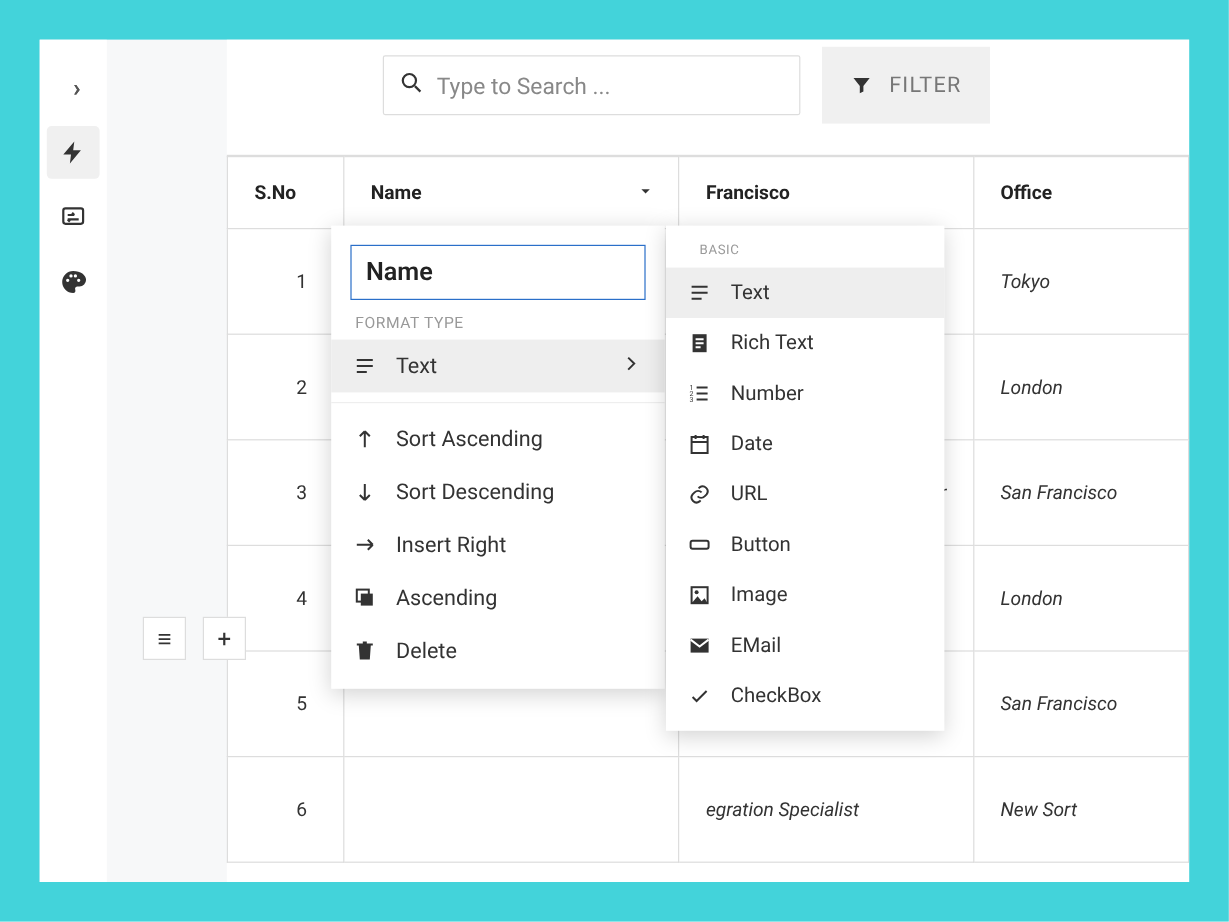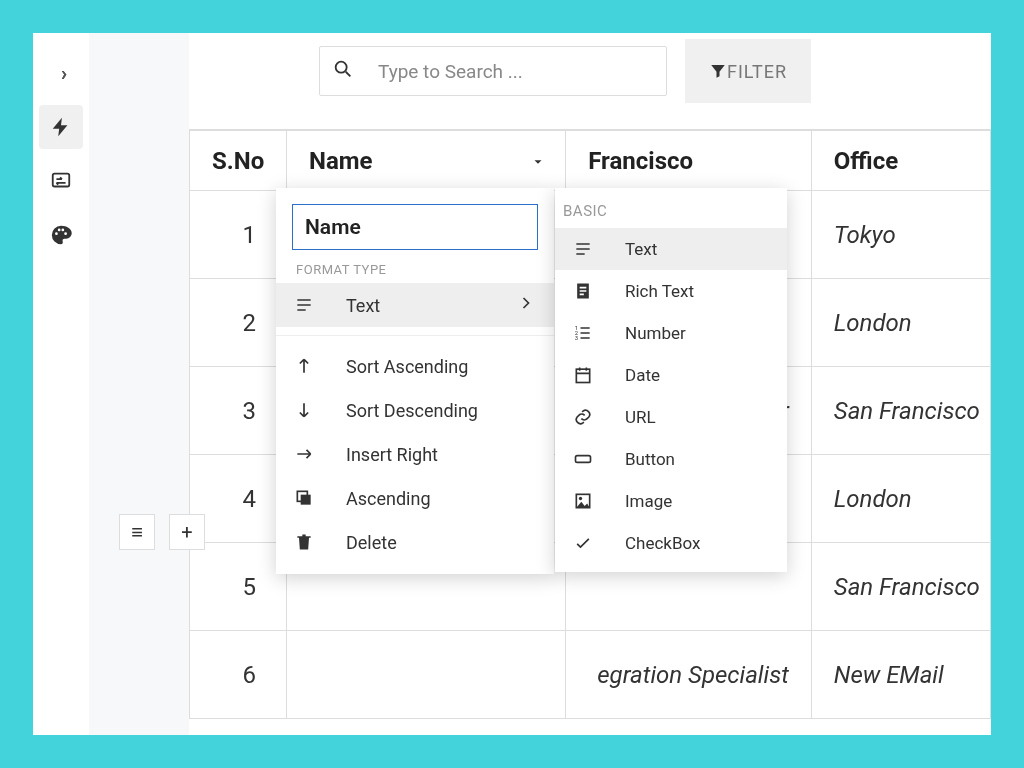--- a/index.html
+++ b/index.html
@@ -5,53 +5,53 @@
   * { box-sizing: border-box; margin: 0; padding: 0; font-family: -apple-system, BlinkMacSystemFont, "Segoe UI", Roboto, Helvetica, Arial, sans-serif; }
   body { background: #43d3da; width: 1024px; height: 768px; overflow: hidden; padding: 33px; }
   .app { background: #f7f8f9; width: 100%; height: 100%; display: flex; overflow: hidden; }
   .sidebar { width: 56px; background: #fff; display: flex; flex-direction: column; align-items: center; padding-top: 18px; gap: 10px; }
   .side-btn { width: 44px; height: 44px; display: flex; align-items: center; justify-content: center; border-radius: 4px; color: #555; cursor: pointer; }
   .side-btn.active { background: #f0f0f0; color: #f5a623; }
   .side-btn svg { width: 22px; height: 22px; }
   .double-chevron { font-size: 20px; font-weight: 600; letter-spacing: -6px; color: #555; }
   .main { flex: 1; background: #fff; position: relative; display: flex; flex-direction: column; margin-left: 100px; }
   .toolbar { height: 76px; display: flex; align-items: center; padding: 0 22px 0 130px; gap: 18px; }
-  .search-box { width: 348px; height: 50px; border: 1px solid #ddd; border-radius: 2px; display: flex; align-items: center; padding: 0 12px; gap: 24px; }
+  .search-box { width: 348px; height: 50px; border: 1px solid #ddd; border-radius: 2px; display: flex; align-items: center; padding: 0 12px; gap: 10px; }
   .search-box input { border: none; outline: none; font-size: 19px; color: #333; flex:1; background: transparent; }
   .search-box input::placeholder { color: #888; }
-  .filter-btn { height: 64px; background: #f0f0f0; border: none; display: flex; align-items: center; padding: 0 24px; color: #777; font-size: 18px; letter-spacing: 1px; cursor: pointer; }
+  .filter-btn { height: 64px; background: #f0f0f0; border: none; display: flex; align-items: center; gap: 14px; padding: 0 24px; color: #777; font-size: 18px; letter-spacing: 1px; cursor: pointer; }
   .filter-btn svg { width: 18px; height: 18px; }
   .table-border-top { height: 1px; background: #ddd; margin-top: 20px; }
   .table-wrapper { position: relative; }
   table { width: 100%; border-collapse: collapse; table-layout: fixed;}
-  th, td { border: 1px solid #ddd; padding: 0 22px; font-size: 24px; color: #222; }
+  th, td { border: 1px solid #ddd; padding: 0 22px; font-size: 16px; color: #222; }
   th { height: 60px; text-align: left; font-weight: 700; }
   td { height: 88px; font-weight: 400; color:#333;}
   col.sno { width: 92px; }
   col.name { width: 265px; }
   col.position { width: 233px; }
   col.office { width: 170px; }
   td.sno-cell { text-align: right; padding-right: 30px; }
   th.name-th { position: relative; }
   .col-caret { position: absolute; right: 20px; top: 50%; transform: translateY(-50%); }
   .float-actions { position: absolute; left: -70px; top: 384px; display: flex; gap: 14px; z-index:3; }
   .float-btn { width: 36px; height: 36px; background: #fff; border: 1px solid #ddd; display:flex; align-items:center; justify-content:center; font-size:20px; color:#333; cursor:pointer; }
   
   .col-menu { position: absolute; left: 87px; top: 58px; width: 278px; background: #fff; box-shadow: 0 4px 18px rgba(0,0,0,0.18); z-index: 5; padding-bottom: 10px; }
   .col-menu .name-input-wrap { padding: 16px 16px 12px; }
   .col-menu input.name-input { width: 100%; height: 46px; border: 1px solid #2a6fc9; padding: 0 12px; font-size: 21px; font-weight: 600; color:#222; outline:none; }
   .col-menu .section-label { font-size: 13px; color: #999; letter-spacing: 0.5px; padding: 0 20px 6px; }
-  .menu-item { height: 44px; display:flex; align-items:center; gap: 32px; padding: 0 18px; font-size: 18px; color:#333; cursor:pointer; position:relative; }
+  .menu-item { height: 44px; display:flex; align-items:center; gap: 16px; padding: 0 18px; font-size: 18px; color:#333; cursor:pointer; position:relative; }
   .menu-item.selected { background: #eee; }
   .menu-item .chevron-right { margin-left:auto; }
   .menu-item svg, .menu-item .mi-icon { width: 20px; height: 20px; flex-shrink:0; }
   .divider { height: 1px; background: #eee; margin: 8px 0; }
   
   .sub-menu { position: absolute; left: 366px; top: 58px; width: 232px; background: #fff; box-shadow: 0 4px 18px rgba(0,0,0,0.18); z-index: 6; padding-bottom: 8px; }
-  .sub-menu .section-label { font-size: 15px; color: #999; padding: 14px 8px 8px; letter-spacing: 0.5px; }
+  .sub-menu .section-label { font-size: 11px; color: #999; padding: 14px 28px 8px; letter-spacing: 0.5px; }
   .sub-menu .menu-item { height: 42px; font-size: 17px; }
   .icon-stroke { stroke:#333; stroke-width:2; fill:none; }
   .icon-fill { fill:#333; }
   .search-icon svg { width: 22px; height:22px;}
   td.trunc { white-space: nowrap; overflow: hidden; font-style: italic; }
 </style>
 </head>
 <body>
 
 <div class="app">
@@ -158,22 +158,22 @@
             </tr>
           <tr>
               <td class="sno-cell">5</td>
               <td></td>
               <td class="trunc"></td>
               <td class="trunc">San Francisco</td>
             </tr>
           <tr>
               <td class="sno-cell">6</td>
               <td></td>
-              <td class="trunc" style="text-align:right">egration Specialist</td>
-              <td class="trunc">New EMail</td>
+              <td class="trunc" style="">egration Specialist</td>
+              <td class="trunc">New Sort</td>
             </tr>
         </tbody>
       </table>
 
       <div class="col-menu">
         <div class="name-input-wrap">
           <input class="name-input" value="Name" style="">
         </div>
         <div class="section-label">FORMAT TYPE</div>
         <div class="menu-item selected">
@@ -265,20 +265,27 @@
         <div class="menu-item">
           <svg class="mi-icon" viewBox="0 0 24 24">
               <rect x="4" y="4" width="16" height="16" class="icon-stroke"></rect>
               <circle cx="9" cy="9" r="2" class="icon-fill"></circle>
               <path class="icon-fill" d="m4 20 6-7 4 5 3-3 3 5z"></path>
             </svg>
           <span>Image</span>
         </div>
         <div class="menu-item">
           <svg class="mi-icon" viewBox="0 0 24 24">
+              <rect x="3" y="5" width="18" height="14" class="icon-fill"></rect>
+              <path stroke="#fff" stroke-width="2" fill="none" d="m3 6 9 7 9-7"></path>
+            </svg>
+          <span>EMail</span>
+        </div>
+        <div class="menu-item">
+          <svg class="mi-icon" viewBox="0 0 24 24">
               <path class="icon-stroke" stroke-width="3" d="m5 13 4 4L19 7"></path>
             </svg>
           <span>CheckBox</span>
         </div>
       </div>
 
     </div>
   </div>
 </div>
 

